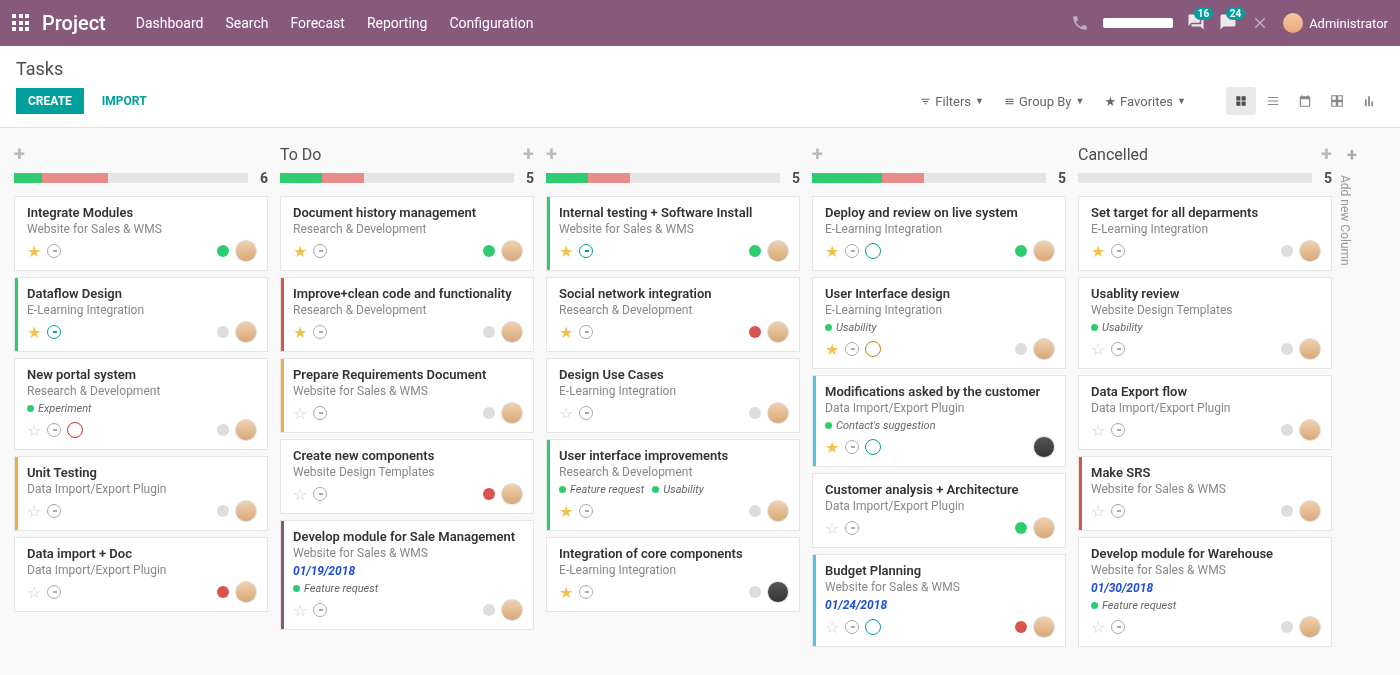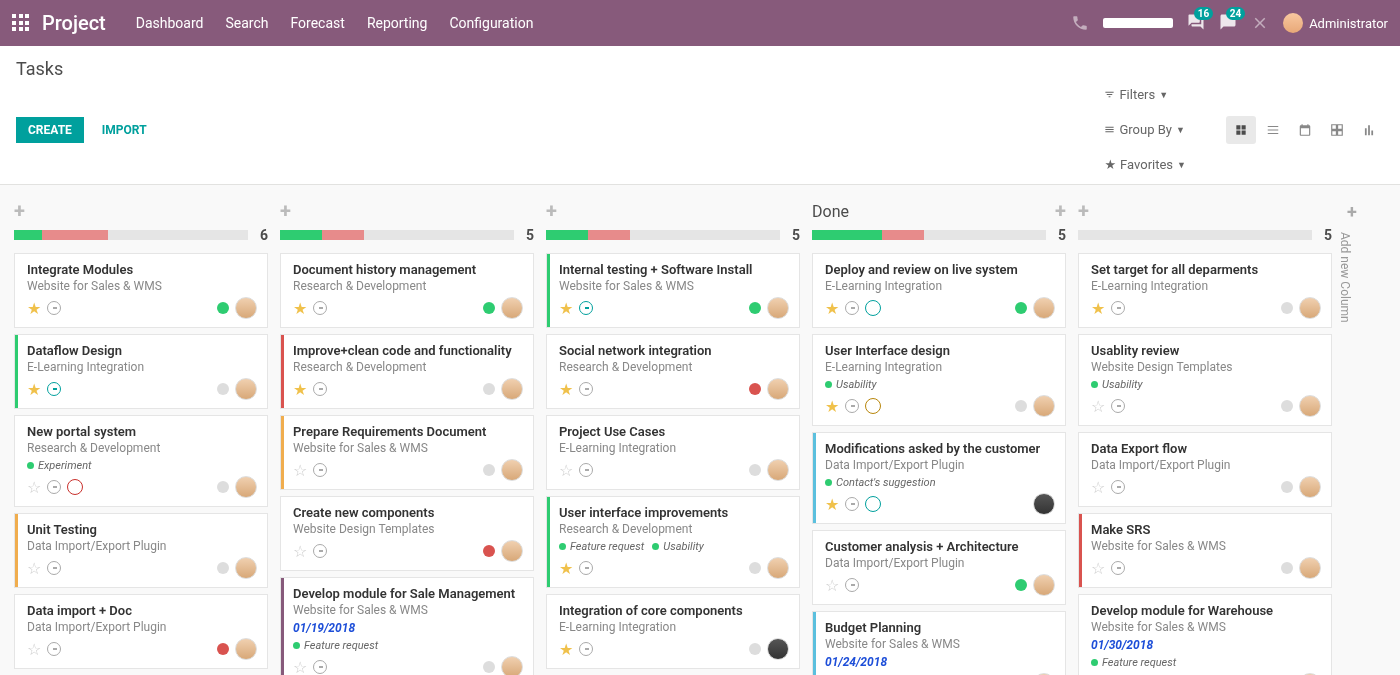--- a/index.html
+++ b/index.html
@@ -21,21 +21,21 @@
 
 .control-panel { background:#fff; padding:8px 16px 12px; border-bottom:1px solid #e2e2e0; }
 .cp-row1 { display:flex; align-items:flex-end; }
 .breadcrumb { font-size:18px; color:#4c4c4c; padding-top:4px; }
 .search-wrap { margin-left:auto; width:50%; position:relative; }
 .search-input { width:100%; border:none; border-bottom:1px solid #ccc; padding:4px 24px 4px 4px; font-size:13px; outline:none; }
 .search-mag { position:absolute; right:0; top:2px; color:#888; }
 .cp-row2 { display:flex; align-items:center; margin-top:8px; }
 .btn-create { background:#00A09D; color:#fff; border:none; padding:6px 12px; font-size:12px; font-weight:bold; cursor:pointer; margin-right:18px; }
 .btn-import { color:#00A09D; background:none; border:none; font-size:12px; font-weight:bold; cursor:pointer; }
-.filter-bar { margin-left:auto; margin-right:40px; display:flex; gap:20px; color:#666; font-size:13px;flex-direction:column; }
+.filter-bar { margin-left:auto; margin-right:40px; display:flex; gap:20px; color:#666; font-size:13px; }
 .filter-item { display:inline-flex; align-items:center; gap:4px; cursor:pointer; }
 .view-switcher { display:flex; gap:2px; }
 .vs-btn { width:30px; height:28px; display:flex; align-items:center; justify-content:center; cursor:pointer; color:#888; border-radius:3px; }
 .vs-btn.active { background:#e9e9e9; color:#4c4c4c; }
 
 .kanban { display:flex; gap:0; padding:14px 8px; overflow-x:auto; align-items:flex-start; }
 .kcol { width:266px; flex-shrink:0; padding:0 6px; }
 .kcol-hdr { display:flex; align-items:center; margin-bottom:4px; }
 .kcol-title { font-size:16px; color:#4c4c4c; flex:1; }
 .kcol-plus { color:#bbb; font-size:20px; cursor:pointer; font-weight:bold; }
@@ -261,20 +261,21 @@
           </div>
           <div class="kfoot-right">
             <span class="dot" style="background: rgb(217, 83, 79);"></span>
             <span class="asgn"></span>
           </div>
         </div>
       </div>
     </div>
     <div class="kcol">
       <div class="kcol-hdr">
+        <div class="kcol-title">To Do</div>
         <div class="kcol-plus">+</div>
       </div>
       <div class="kcol-bar-row">
         <div class="kcol-bar">
           <div class="seg" style="background: rgb(46, 204, 113); width: 18%;"></div>
           <div class="seg" style="background: rgb(231, 139, 139); width: 18%;"></div>
           <div class="seg" style="background: rgb(229, 229, 229); width: 64%;"></div>
         </div>
         <div class="kcol-count">5</div>
       </div>
@@ -391,21 +392,21 @@
             <span class="star on">★</span>
             <span class="clock"></span>
           </div>
           <div class="kfoot-right">
             <span class="dot" style="background: rgb(217, 83, 79);"></span>
             <span class="asgn"></span>
           </div>
         </div>
       </div>
       <div class="kcard">
-        <div class="ktitle">Project Use Cases</div>
+        <div class="ktitle">Design Use Cases</div>
         <div class="ksub">E-Learning Integration</div>
         <div class="kfoot">
           <div class="kfoot-left">
             <span class="star off">☆</span>
             <span class="clock"></span>
           </div>
           <div class="kfoot-right">
             <span class="dot" style="background: rgb(221, 221, 221);"></span>
             <span class="asgn"></span>
           </div>
@@ -440,21 +441,20 @@
           </div>
           <div class="kfoot-right">
             <span class="dot" style="background: rgb(221, 221, 221);"></span>
             <span class="asgn alt"></span>
           </div>
         </div>
       </div>
     </div>
     <div class="kcol">
       <div class="kcol-hdr">
-        <div class="kcol-title">Done</div>
         <div class="kcol-plus">+</div>
       </div>
       <div class="kcol-bar-row">
         <div class="kcol-bar">
           <div class="seg" style="background: rgb(46, 204, 113); width: 30%;"></div>
           <div class="seg" style="background: rgb(231, 139, 139); width: 18%;"></div>
           <div class="seg" style="background: rgb(229, 229, 229); width: 52%;"></div>
         </div>
         <div class="kcol-count">5</div>
       </div>
@@ -536,20 +536,21 @@
           </div>
           <div class="kfoot-right">
             <span class="dot" style="background: rgb(217, 83, 79);"></span>
             <span class="asgn"></span>
           </div>
         </div>
       </div>
     </div>
     <div class="kcol">
       <div class="kcol-hdr">
+        <div class="kcol-title">Cancelled</div>
         <div class="kcol-plus">+</div>
       </div>
       <div class="kcol-bar-row">
         <div class="kcol-bar">
           <div class="seg" style="background: rgb(229, 229, 229); width: 100%;"></div>
         </div>
         <div class="kcol-count">5</div>
       </div>
       <div class="kcard">
         <div class="ktitle">Set target for all deparments</div>

